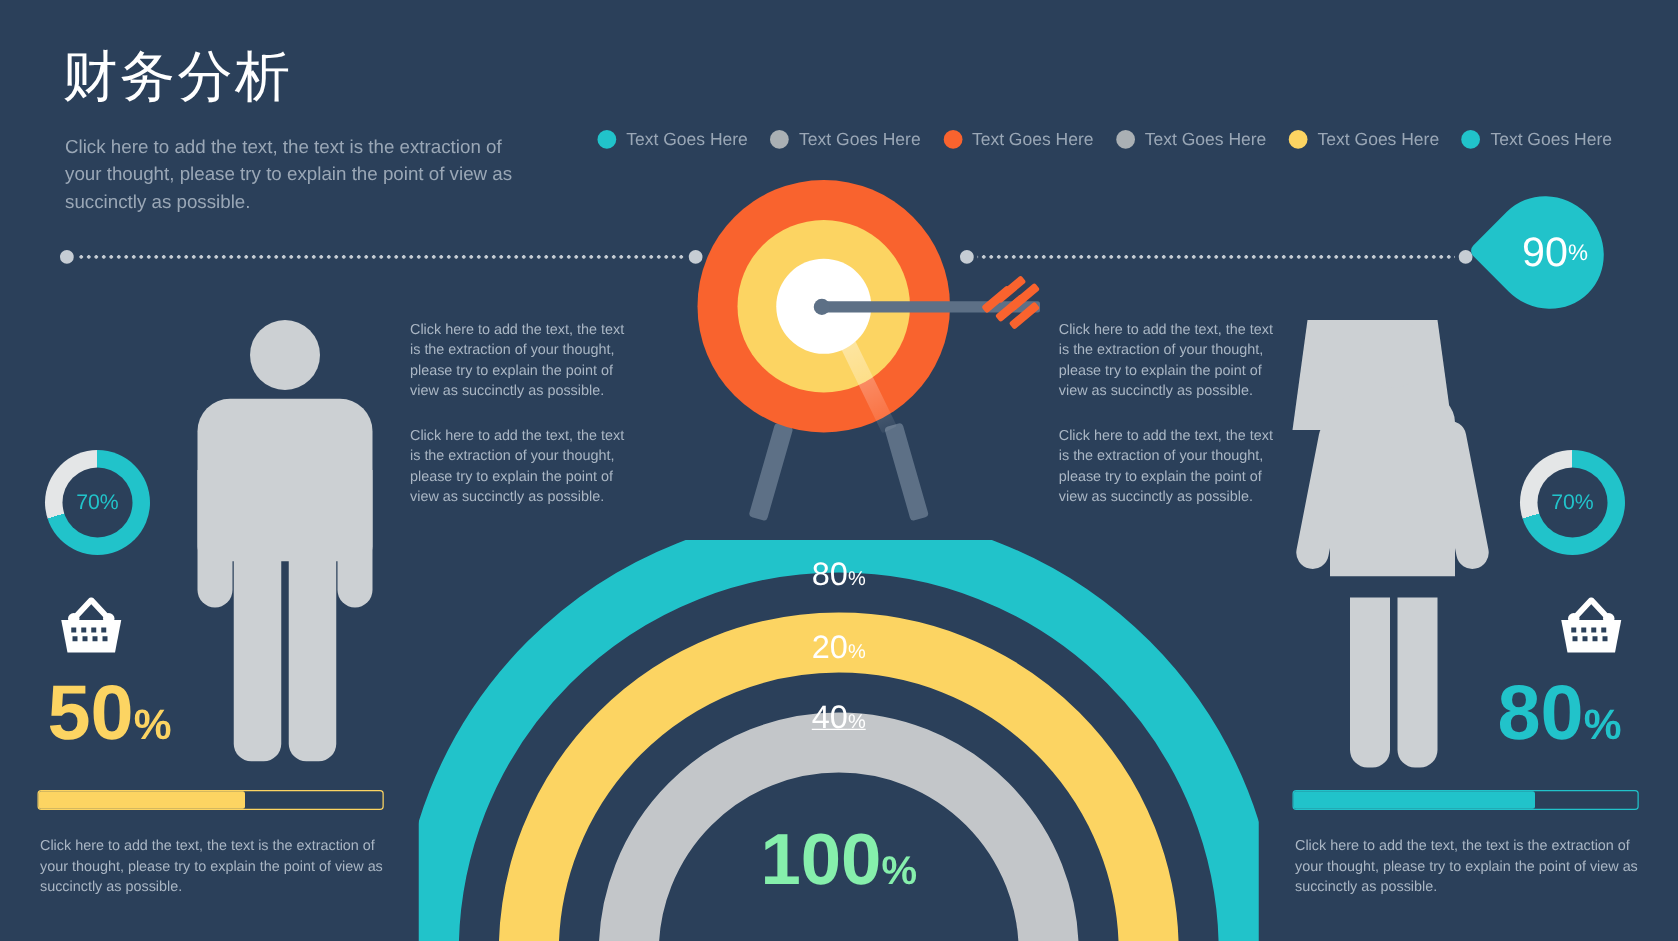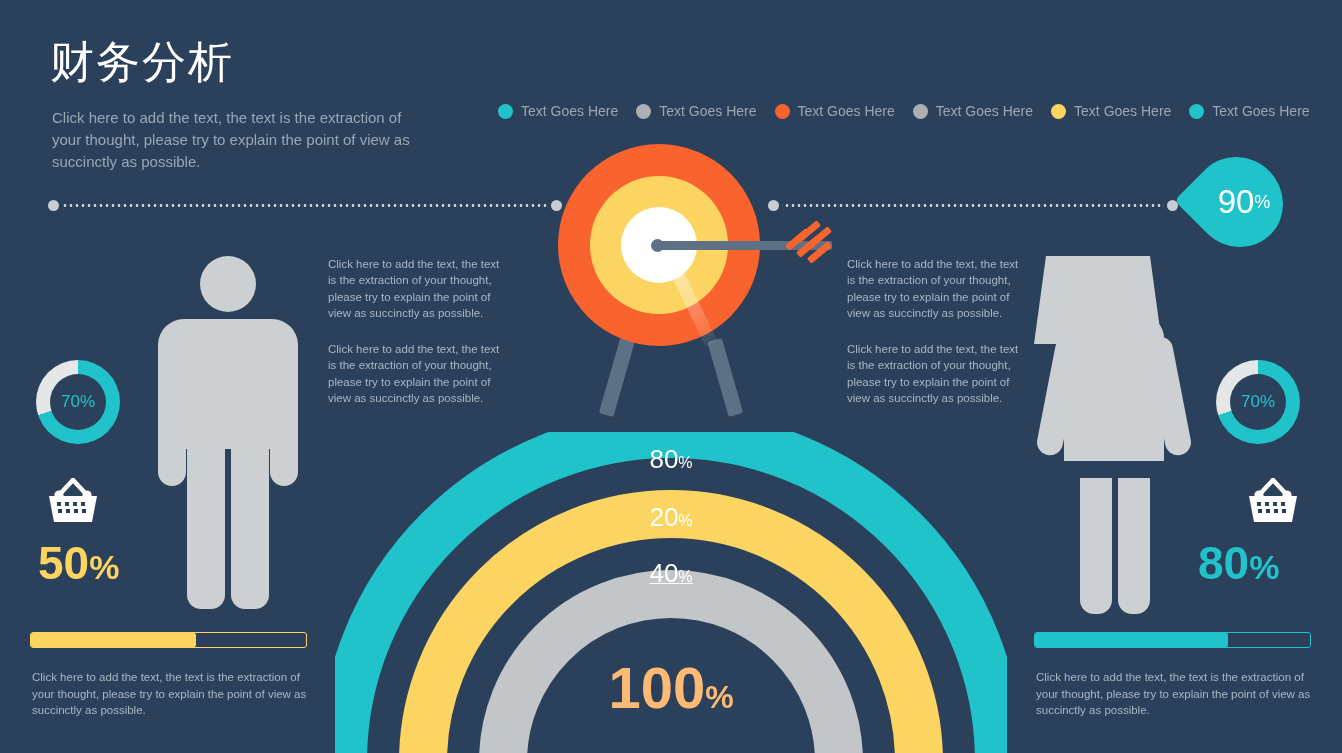--- a/index.html
+++ b/index.html
@@ -39,21 +39,20 @@
   }
 
   
   .legend {
     position: absolute;
     left: 478px;
     top: 103px;
     display: flex;
     align-items: center;
     gap: 18px;
-    margin-left: 20px;
   }
   .legend-item {
     display: flex;
     align-items: center;
     gap: 8px;
   }
   .legend-dot {
     width: 15px;
     height: 15px;
     border-radius: 50%;
@@ -238,21 +237,21 @@
   #basket-left  { left: 46px;   top: 478px; }
   #basket-right { left: 1246px; top: 478px; }
 
   
   .bigpct {
     position: absolute;
     font-weight: bold;
     line-height: 1;
     white-space: nowrap;
   }
-  .bigpct .num { font-size: 46px; }
+  .bigpct .num { font-size: 62px; }
   .bigpct .sym { font-size: 34px; }
   #big-left  { left: 38px;   top: 540px; color: #fcd462; }
   #big-right { left: 1198px; top: 540px; color: #21c3ca; }
 
   
   .bar {
     position: absolute;
     height: 16px;
     border-radius: 3px;
     box-sizing: border-box;
@@ -315,21 +314,21 @@
     transform: translateX(-50%);
     font-weight: normal;
   }
   .arc-label .num { font-size: 26px; }
   .arc-label .sym { font-size: 16px; }
   .center-pct {
     position: absolute;
     left: 50%;
     top: 222px;
     transform: translateX(-50%);
-    color: #fdba74;
+    color: #86efac;
     font-weight: bold;
     white-space: nowrap;
   }
   .center-pct .num { font-size: 58px; }
   .center-pct .sym { font-size: 32px; }
 </style>
 </head>
 <body>
 
 <div class="stage">

